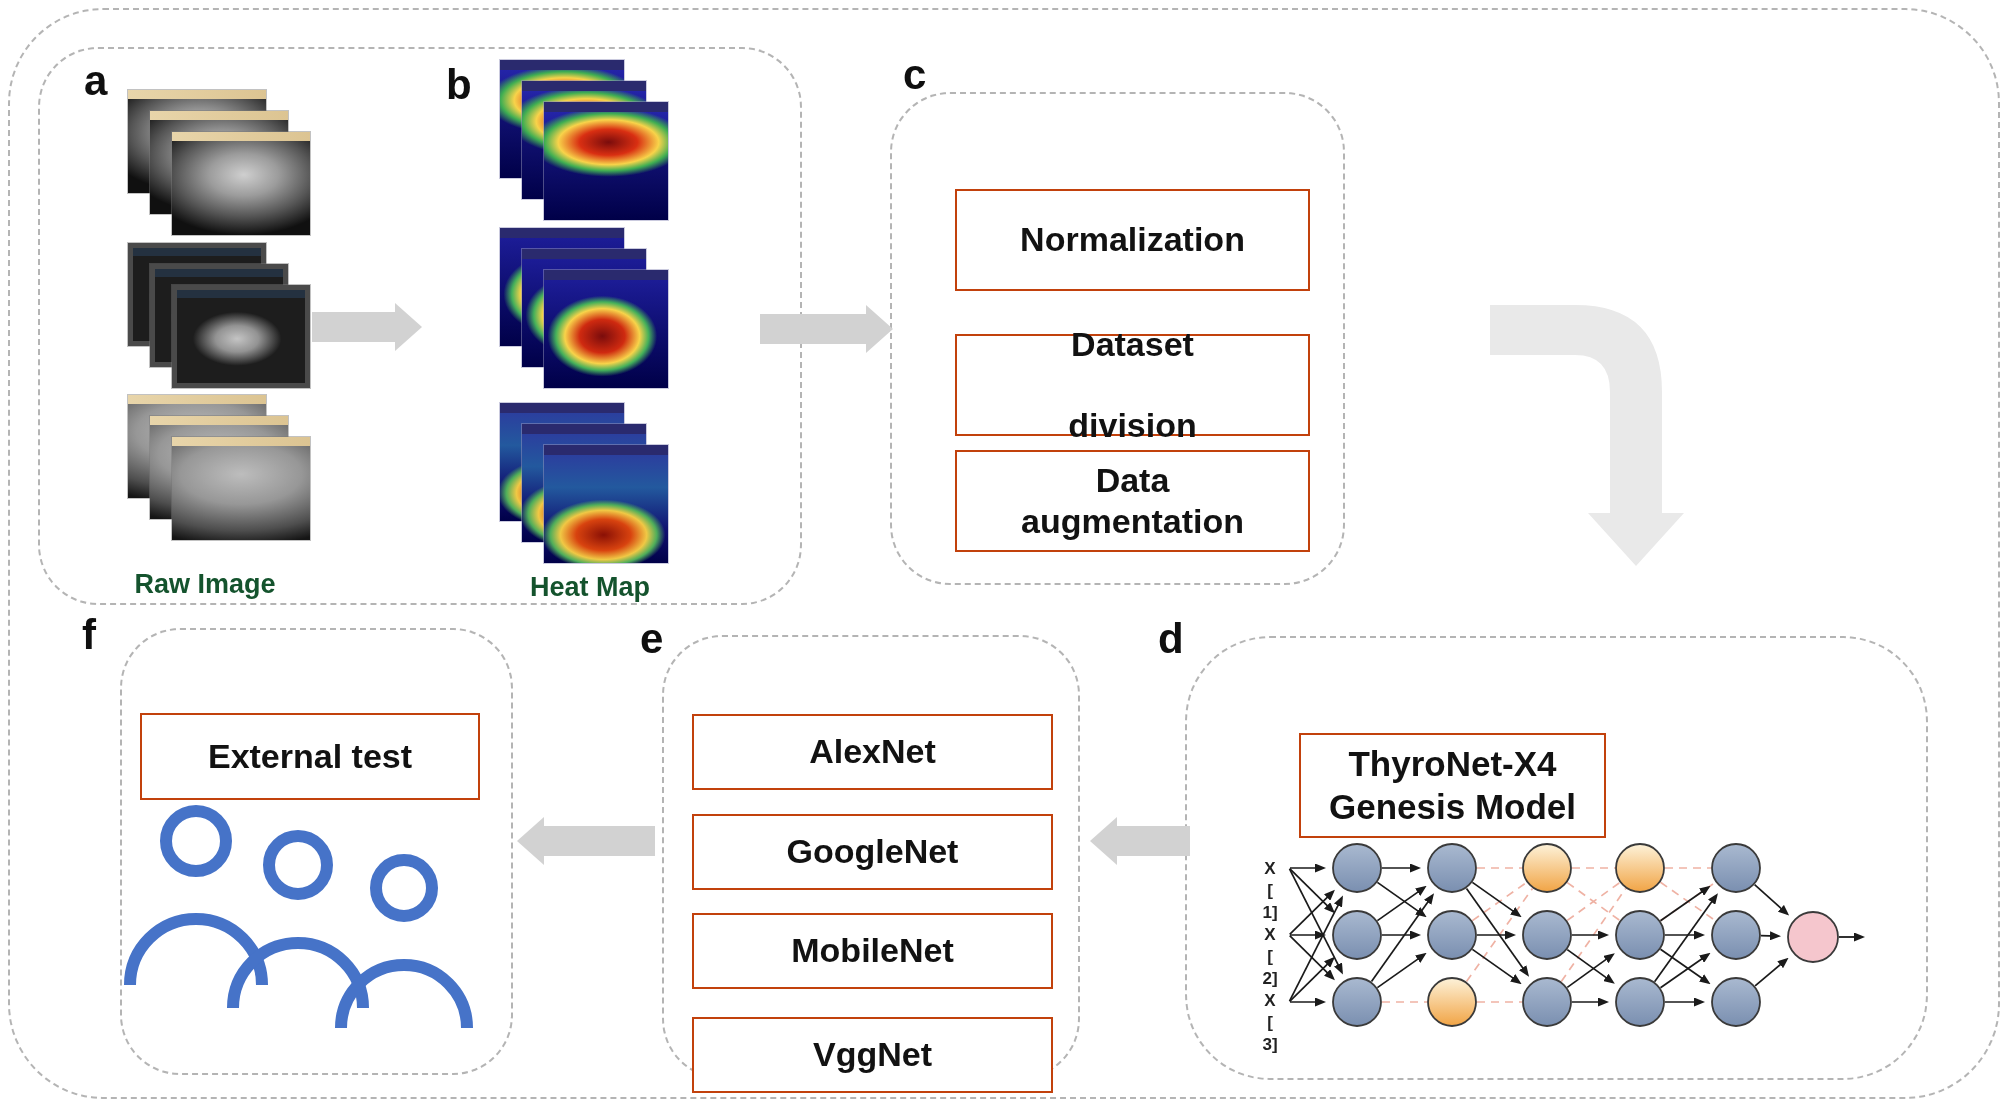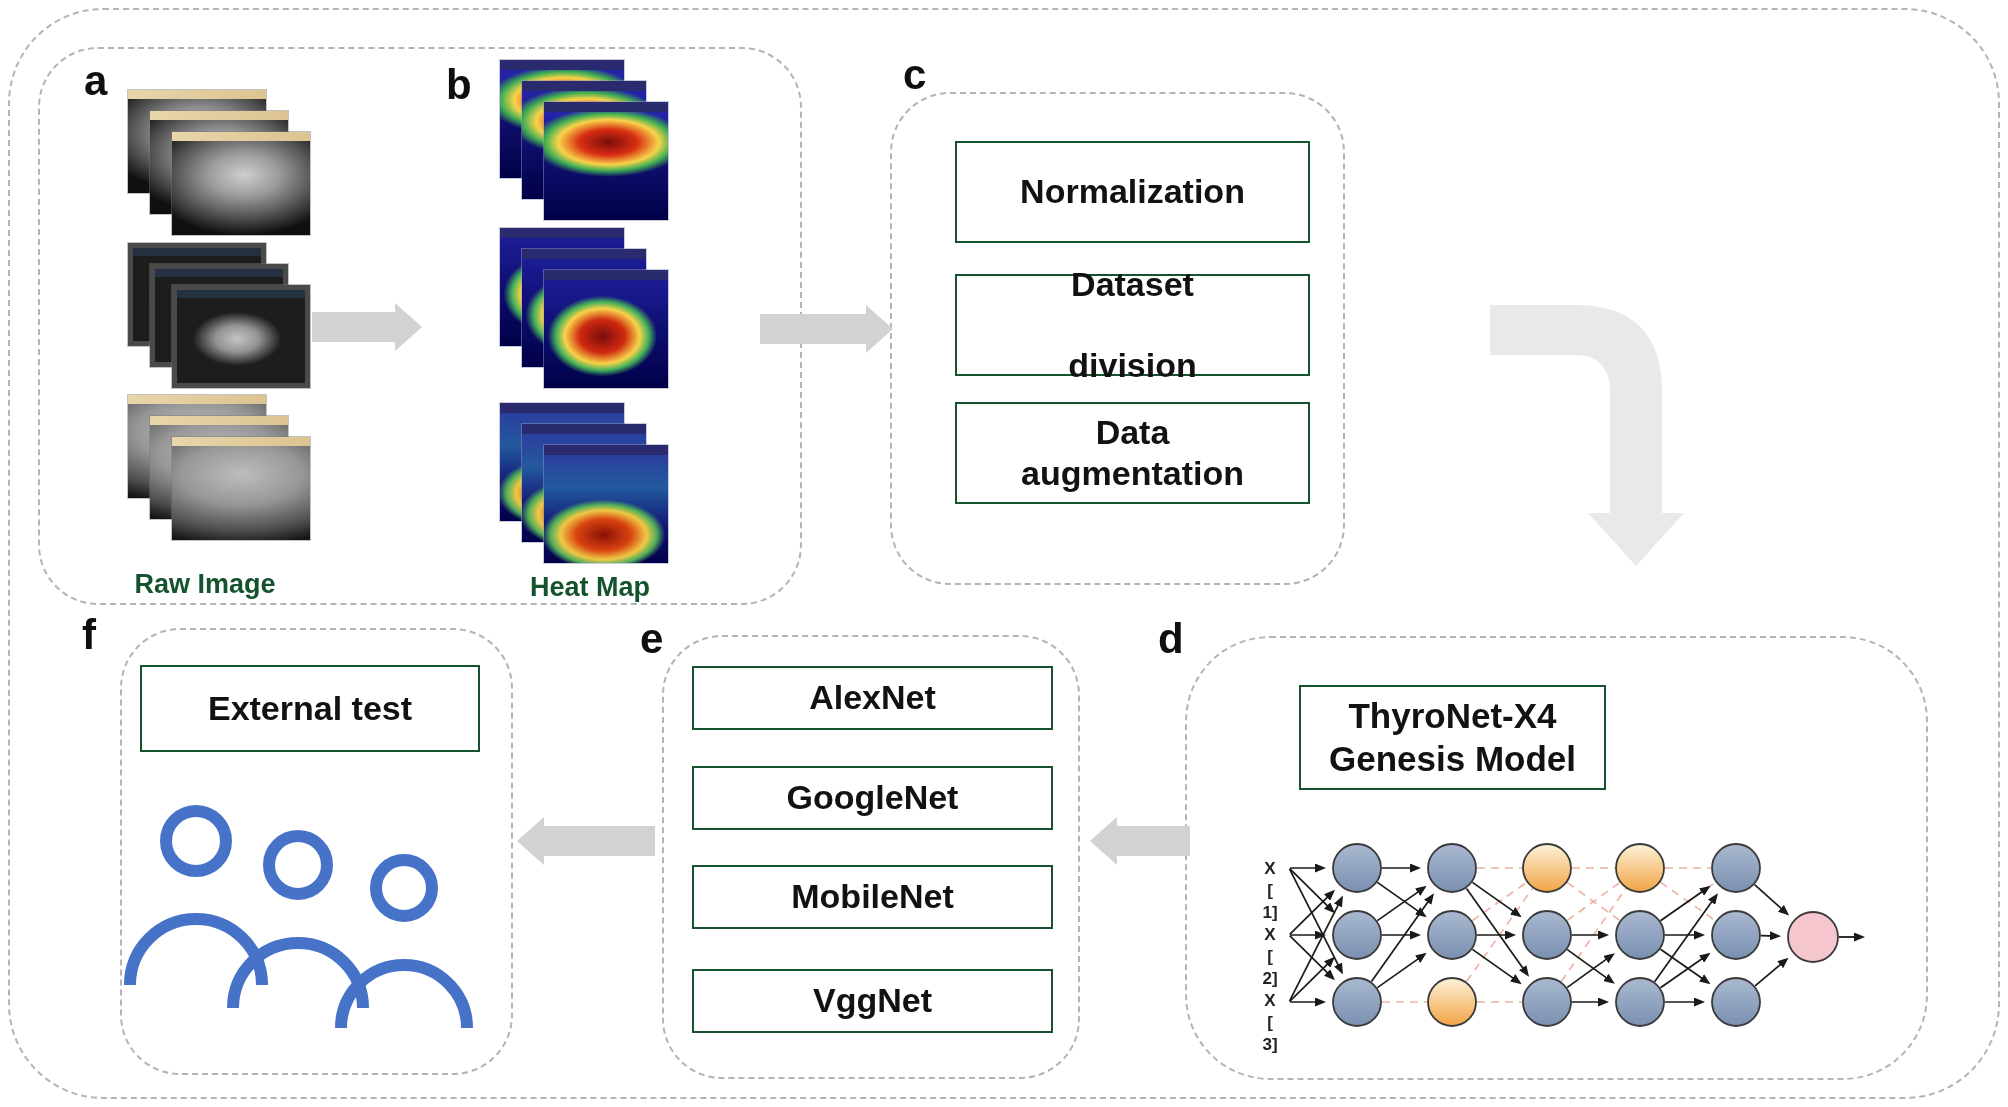--- a/index.html
+++ b/index.html
@@ -17,30 +17,30 @@
 
   .plabel{position:absolute;font-size:42px;font-weight:bold;color:#0f0f0f;line-height:1;z-index:4;}
   #label-a{left:84px;top:60px;}
   #label-b{left:446px;top:64px;}
   #label-c{left:903px;top:54px;}
   #label-d{left:1158px;top:618px;}
   #label-e{left:640px;top:618px;}
   #label-f{left:82px;top:614px;}
 
   .wbox{
-    position:absolute;background:#ffffff;border:2px solid #14532d;box-sizing:border-box;
+    position:absolute;background:#ffffff;border:2px solid #c2410c;box-sizing:border-box;
     display:flex;flex-direction:column;align-items:center;justify-content:center;
-    font-weight:bold;color:#121212;text-align:center;z-index:3;
+    font-weight:bold;color:#121212;text-align:center;z-index:3;margin-top:48px;
   }
   .wbox .ln{line-height:1.22;}
   .cbox{left:955px;width:355px;height:102px;font-size:34px;}
   #cbox-0{top:141px;}
-  #cbox-1{top:274px;gap:40px;}
+  #cbox-1{top:286px;gap:40px;}
   #cbox-2{top:402px;}
-  .ebox{left:692px;width:361px;height:64px;font-size:34px;}
+  .ebox{left:692px;width:361px;height:76px;font-size:34px;}
   #ebox-0{top:666px;}
   #ebox-1{top:766px;}
   #ebox-2{top:865px;}
   #ebox-3{top:969px;}
   #fbox{left:140px;top:665px;width:340px;height:87px;font-size:34px;}
   #dbox{left:1299px;top:685px;width:307px;height:105px;font-size:35px;}
 
   .caption{position:absolute;font-size:27px;font-weight:bold;color:#14532d;text-align:center;z-index:3;}
   #caption-raw{left:108px;top:569px;width:194px;}
   #caption-heat{left:498px;top:572px;width:184px;}

